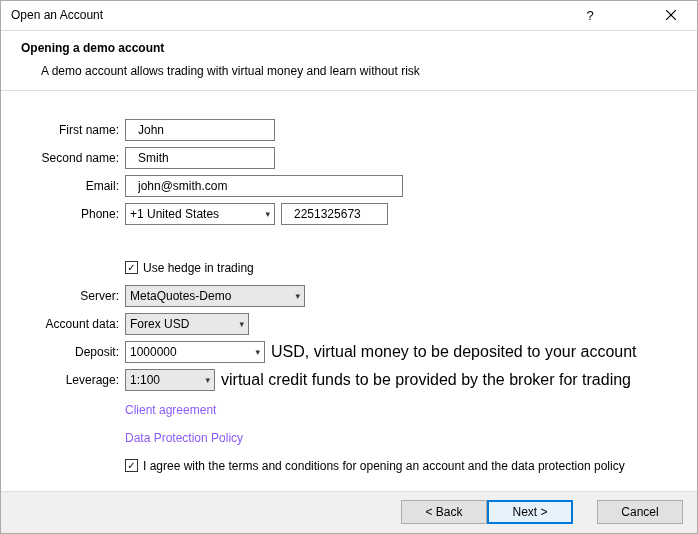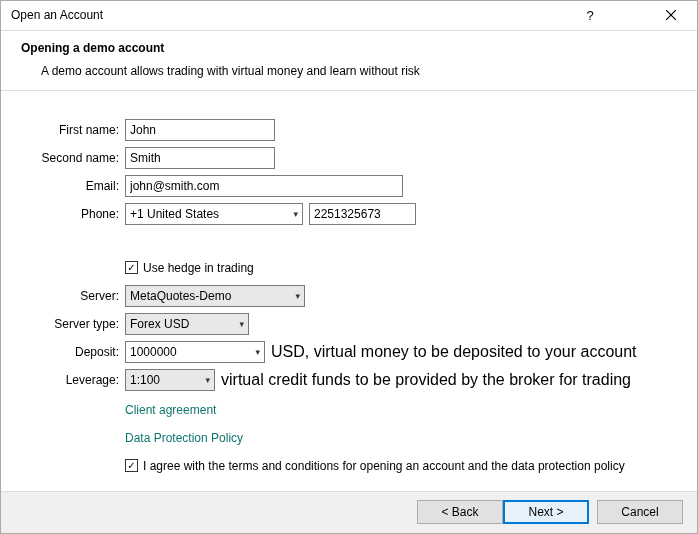--- a/index.html
+++ b/index.html
@@ -49,21 +49,21 @@
   .row .lbl {
     width: 104px;
     text-align: right;
     padding-right: 6px;
     font-size: 12px;
   }
   .row .ctl { display: flex; align-items: center; gap: 6px; }
   input.text {
     height: 22px;
     border: 1px solid #7a7a7a;
-    padding: 0 4px;
+    padding: 0 12px;
     font: inherit;
     background: #fff;
   }
   .sel {
     height: 22px;
     border: 1px solid #7a7a7a;
     background: #e8e8e8;
     padding: 0 4px;
     display: flex; align-items: center; justify-content: space-between;
     font: inherit;
@@ -74,21 +74,21 @@
   .checkbox {
     display: inline-flex; align-items: center; gap: 5px;
   }
   .cb {
     width: 13px; height: 13px;
     border: 1px solid #333;
     display:inline-flex; align-items:center; justify-content:center;
     font-size: 10px; line-height: 1;
     background:#fff;
   }
-  .link { color: #0f766e; cursor: pointer; }
+  .link { color: #8b5cf6; cursor: pointer; }
   .gap { height: 26px; }
   .footer {
     border-top: 1px solid #ddd;
     height: 46px;
     display: flex; align-items: center; justify-content: flex-end;
     gap: 0;
     padding: 0 14px;
     background: #f0f0f0;
   }
   .btn {
@@ -149,21 +149,21 @@
     <div class="row">
       <div class="lbl">Email:</div>
       <div class="ctl">
         <input class="text" style="width: 278px;" value="john@smith.com">
       </div>
     </div>
 
     <div class="row">
       <div class="lbl">Phone:</div>
       <div class="ctl">
-        <div class="sel white" style="width:178px">
+        <div class="sel white" style="width:150px">
           <span>+1 United States</span>
           <span class="arrow">▾</span>
         </div>
         <input class="text" style="width: 107px;" value="2251325673">
       </div>
     </div>
 
     <div class="gap"></div>
 
     <div class="row">
@@ -180,21 +180,21 @@
       <div class="lbl">Server:</div>
       <div class="ctl">
         <div class="sel" style="width:180px">
           <span>MetaQuotes-Demo</span>
           <span class="arrow">▾</span>
         </div>
       </div>
     </div>
 
     <div class="row">
-      <div class="lbl">Server type:</div>
+      <div class="lbl">Account data:</div>
       <div class="ctl">
         <div class="sel" style="width:124px">
           <span>Forex USD</span>
           <span class="arrow">▾</span>
         </div>
       </div>
     </div>
 
     <div class="row">
       <div class="lbl">Deposit:</div>
@@ -240,16 +240,16 @@
           <span>I agree with the terms and conditions for opening an account and the data protection policy</span>
         </label>
       </div>
     </div>
 
   </div>
 
   <div class="footer">
     <button class="btn">&lt; Back</button>
     <button class="btn primary">Next &gt;</button>
-    <button class="btn" style="margin-left:8px">Cancel</button>
+    <button class="btn" style="margin-left:24px">Cancel</button>
   </div>
 
 </div>
 
 </body></html>

